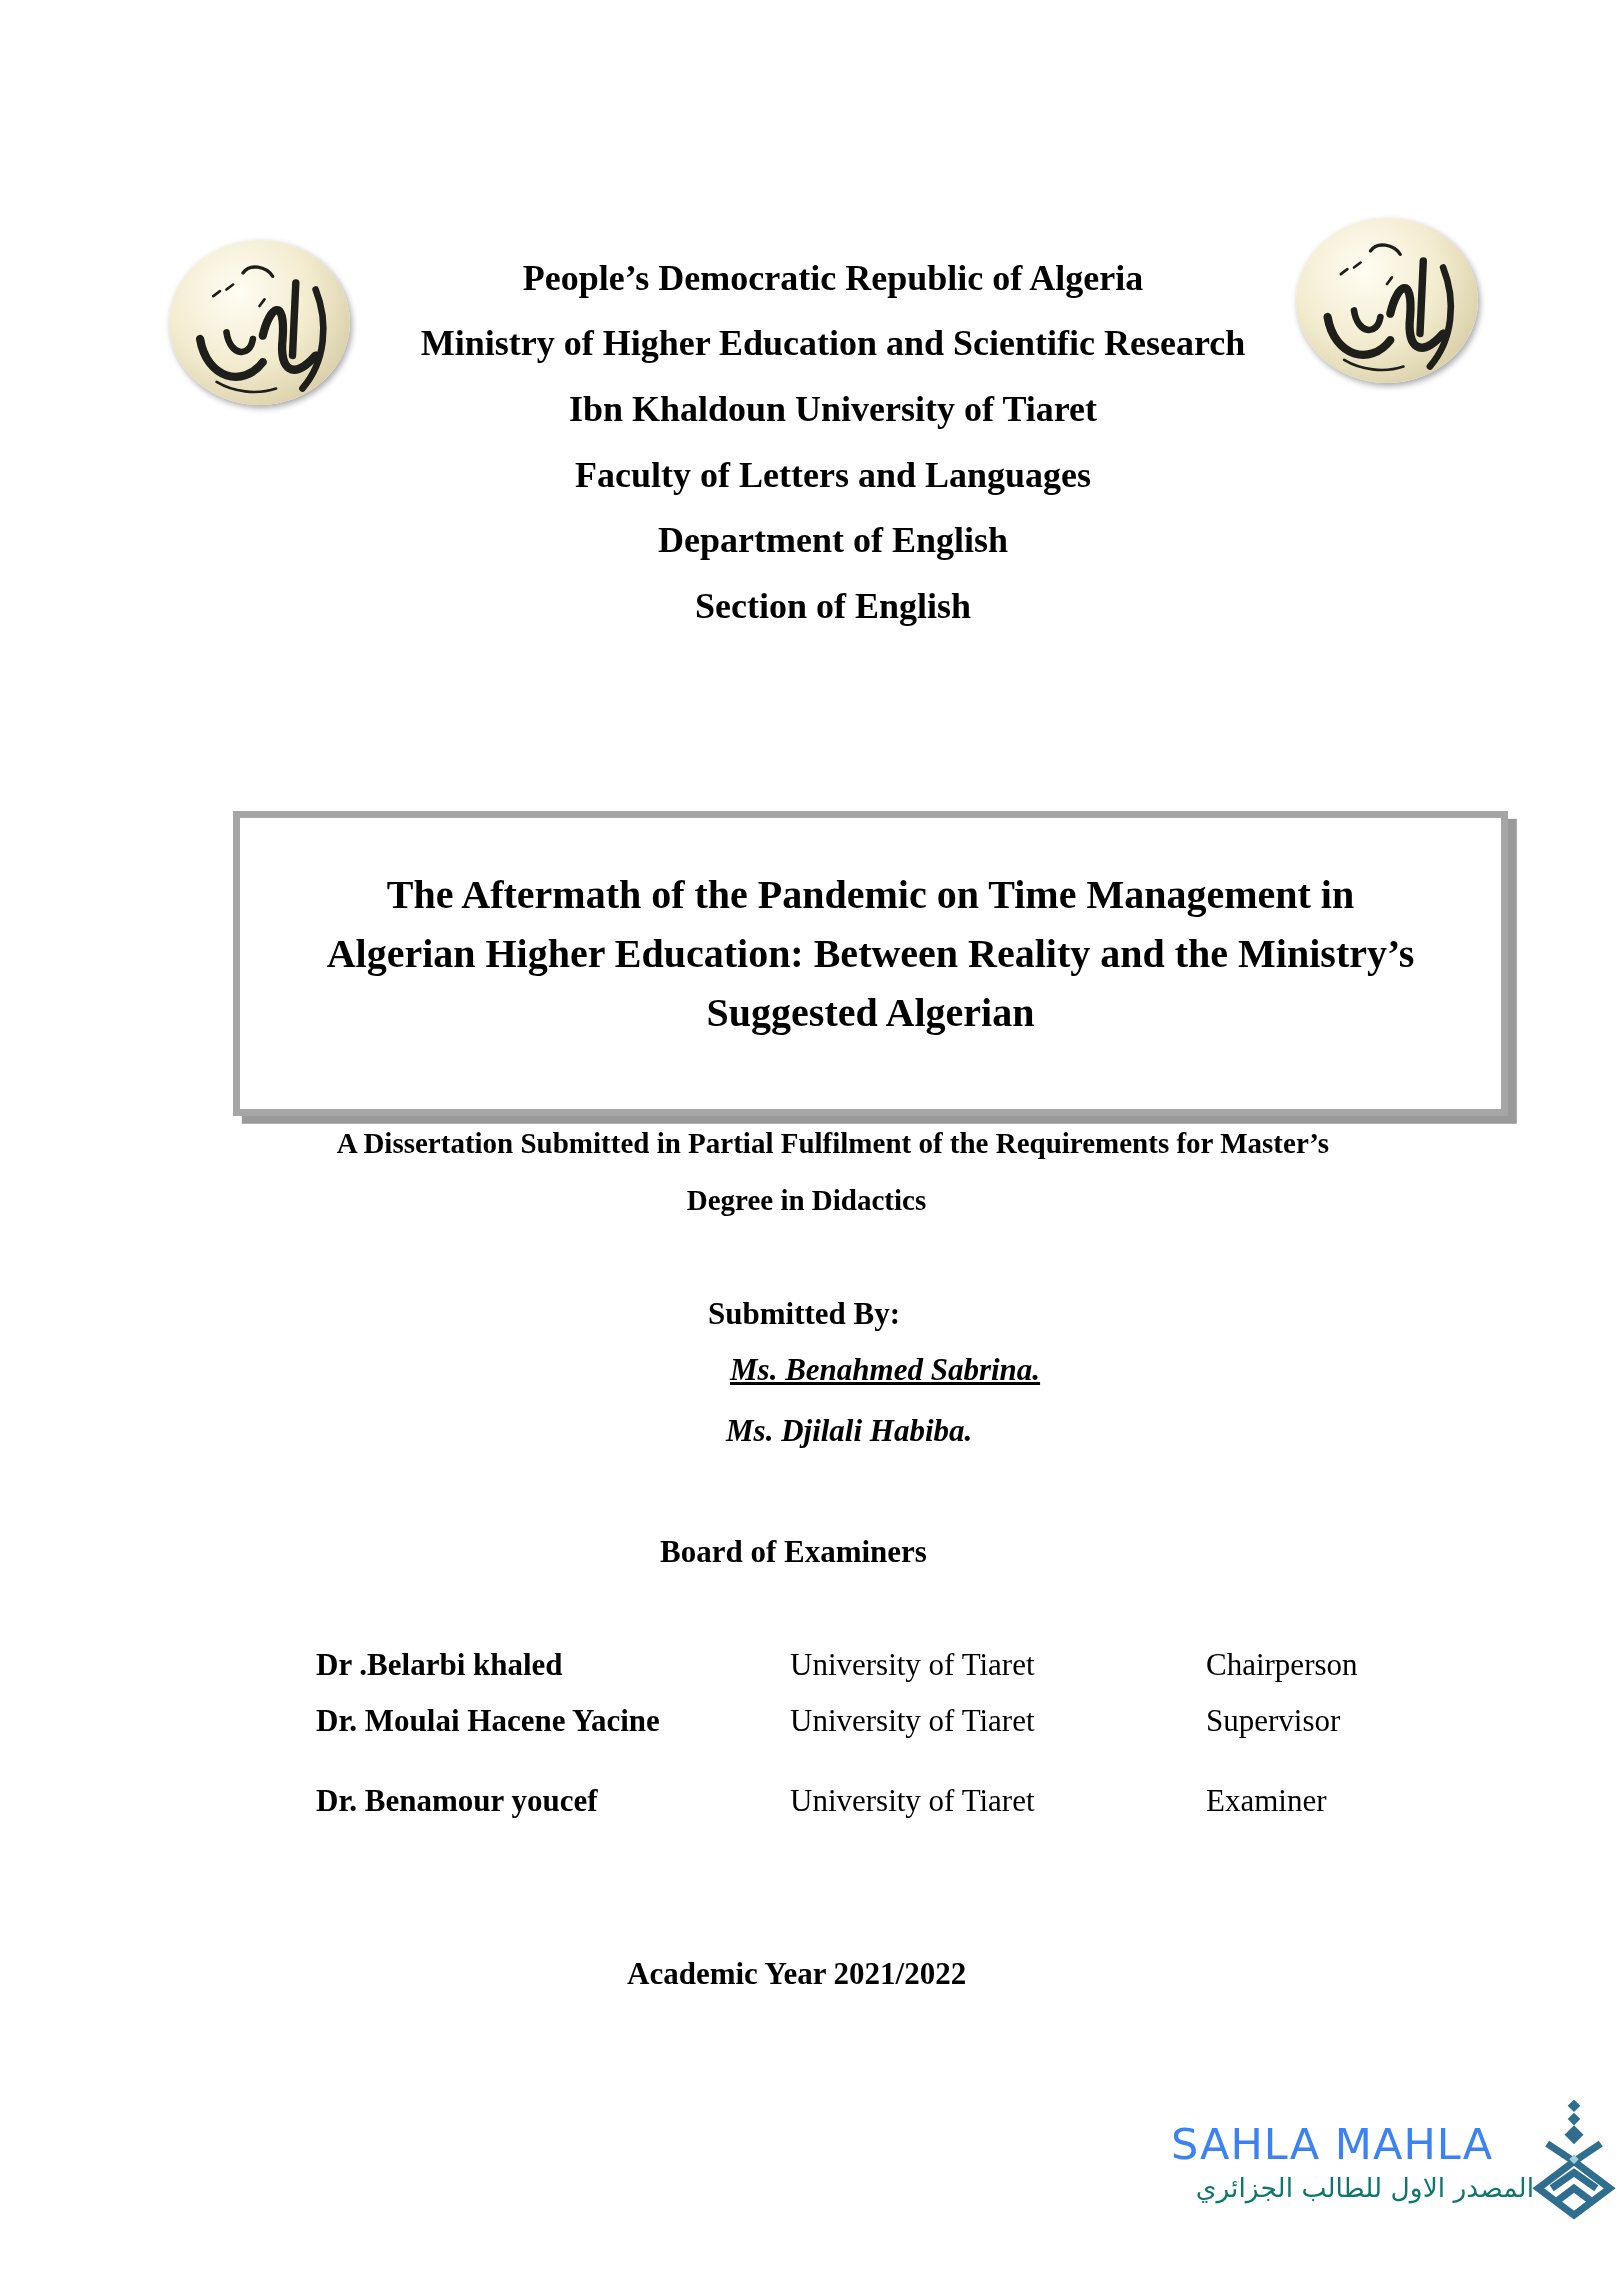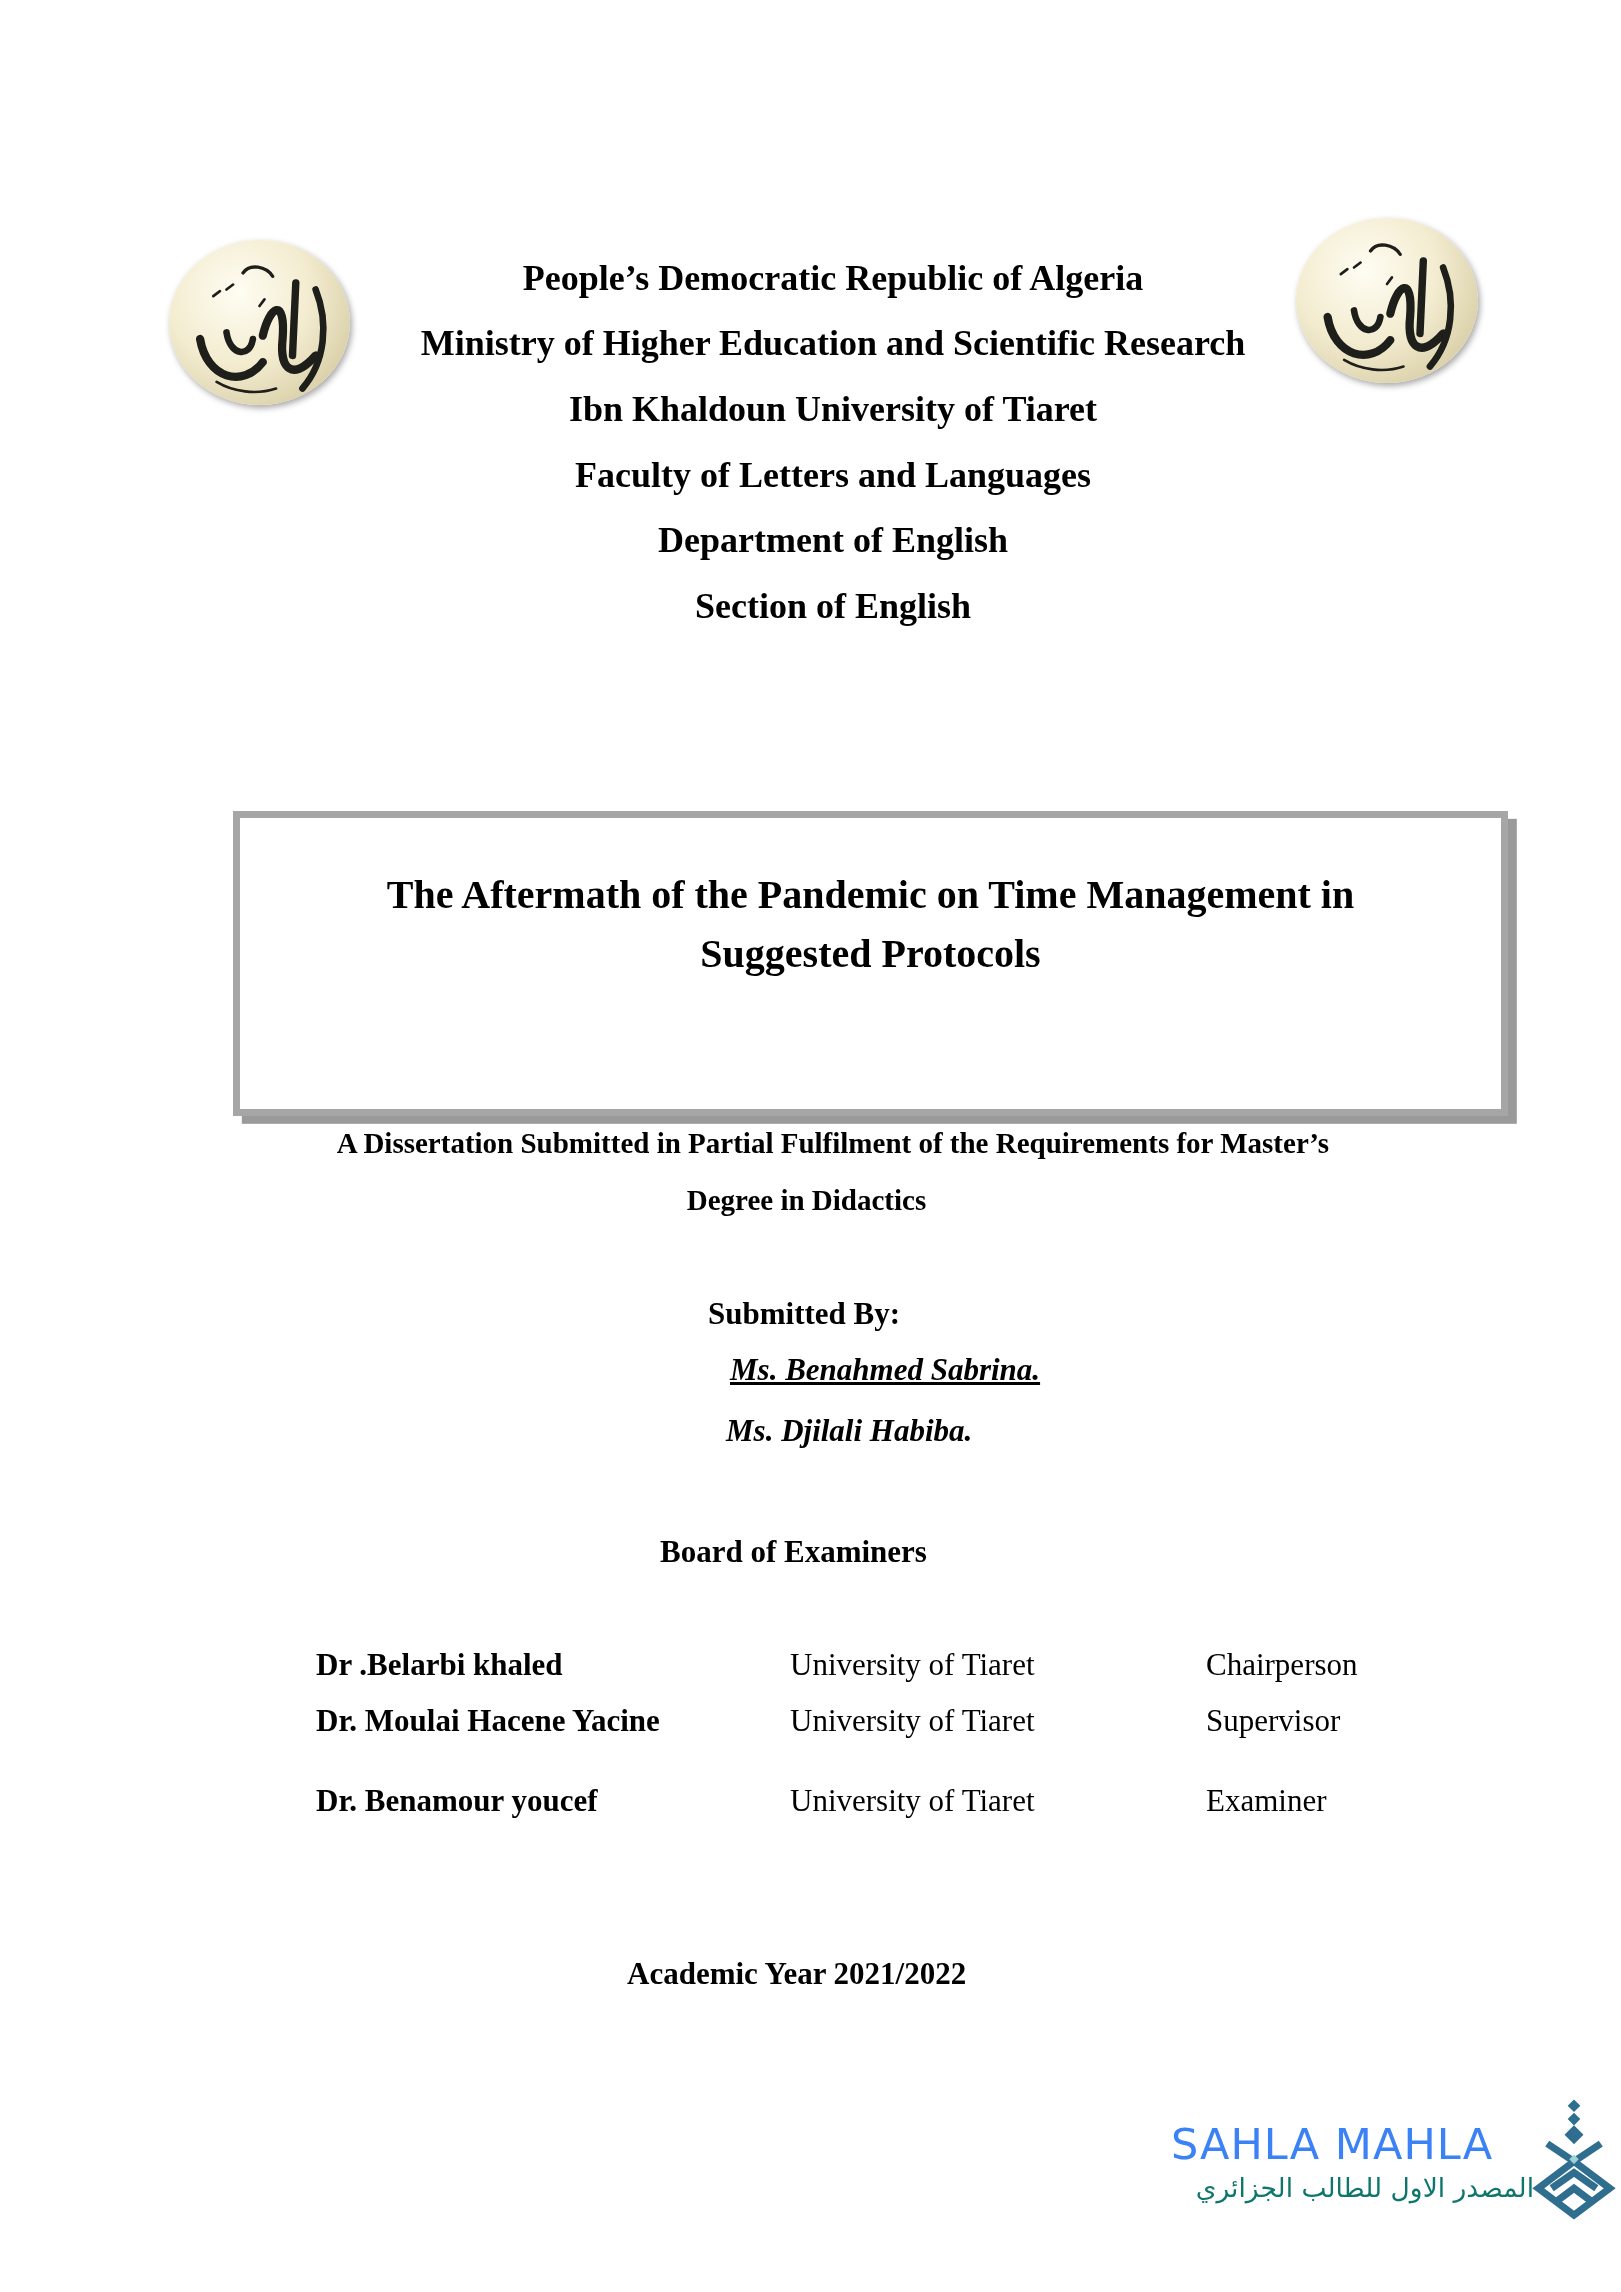--- a/index.html
+++ b/index.html
@@ -65,21 +65,22 @@
 <div class="hdr" style="top:257px;">People’s Democratic Republic of Algeria</div>
 <div class="hdr" style="top:322px;">Ministry of Higher Education and Scientific Research</div>
 <div class="hdr" style="top:388px;">Ibn Khaldoun University of Tiaret</div>
 <div class="hdr" style="top:454px;">Faculty of Letters and Languages</div>
 <div class="hdr" style="top:519px;">Department of English</div>
 <div class="hdr" style="top:585px;">Section of English</div>
 
 <div class="title-box">
   <div class="title-text">
     <div>The Aftermath of the Pandemic on Time Management in</div>
-    <div>Suggested Protocols</div>
+    <div>Algerian Higher Education: Between Reality and the Ministry’s</div>
+    <div>Suggested Algerian</div>
   </div>
 </div>
 
 <div class="line bold" style="left:0; width:1666px; text-align:center; top:1125px; font-size:29px; line-height:37px;">A Dissertation Submitted in Partial Fulfilment of the Requirements for Master’s</div>
 <div class="line bold" style="left:0; width:1613px; text-align:center; top:1182px; font-size:29px; line-height:37px;">Degree in Didactics</div>
 
 <div class="line bold" style="left:708px; top:1294px; font-size:31px; line-height:39px;">Submitted By:</div>
 <div class="line ital" style="left:730px; top:1350px; font-size:31px; line-height:39px;text-decoration:underline;">Ms. Benahmed Sabrina.</div>
 <div class="line ital" style="left:726px; top:1411px; font-size:31px; line-height:39px;">Ms. Djilali Habiba.</div>
 

